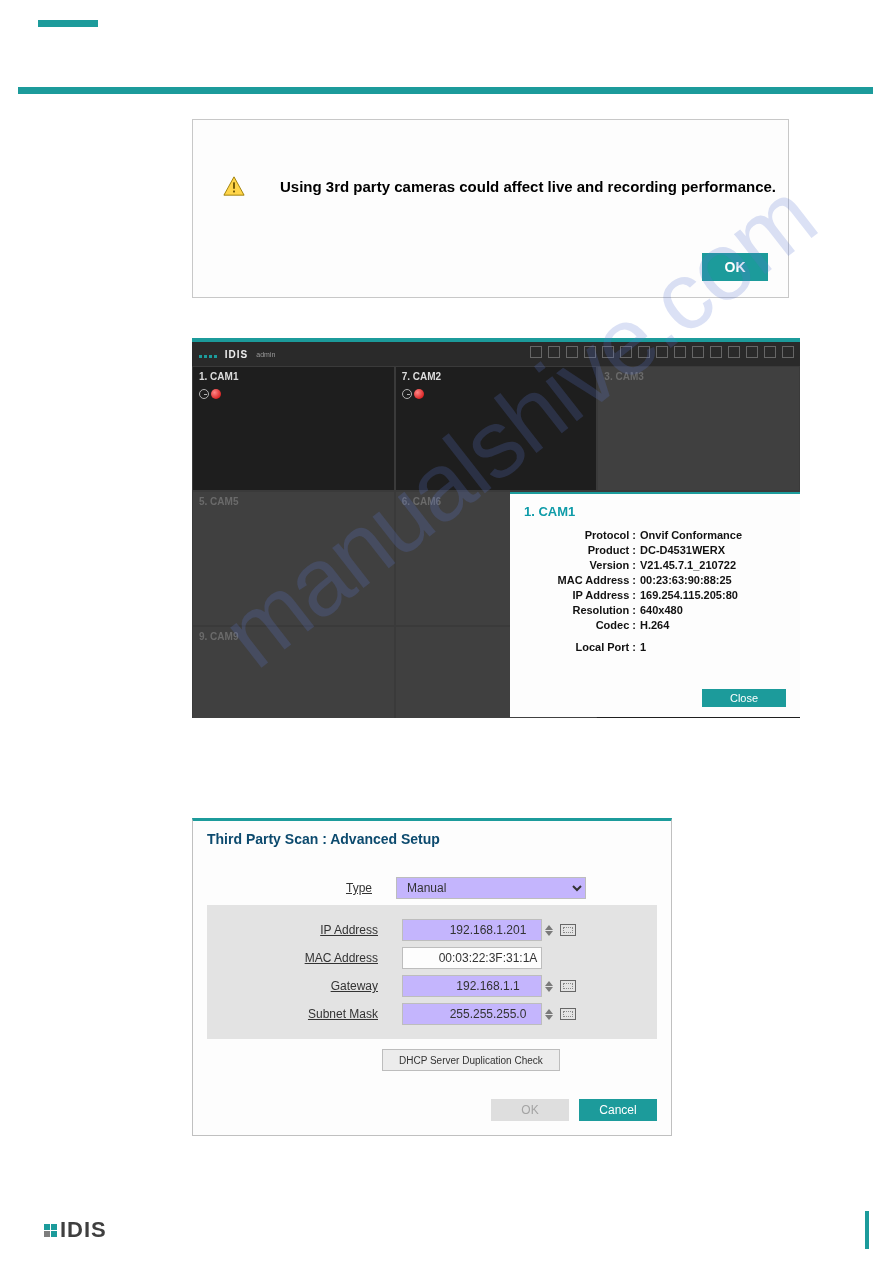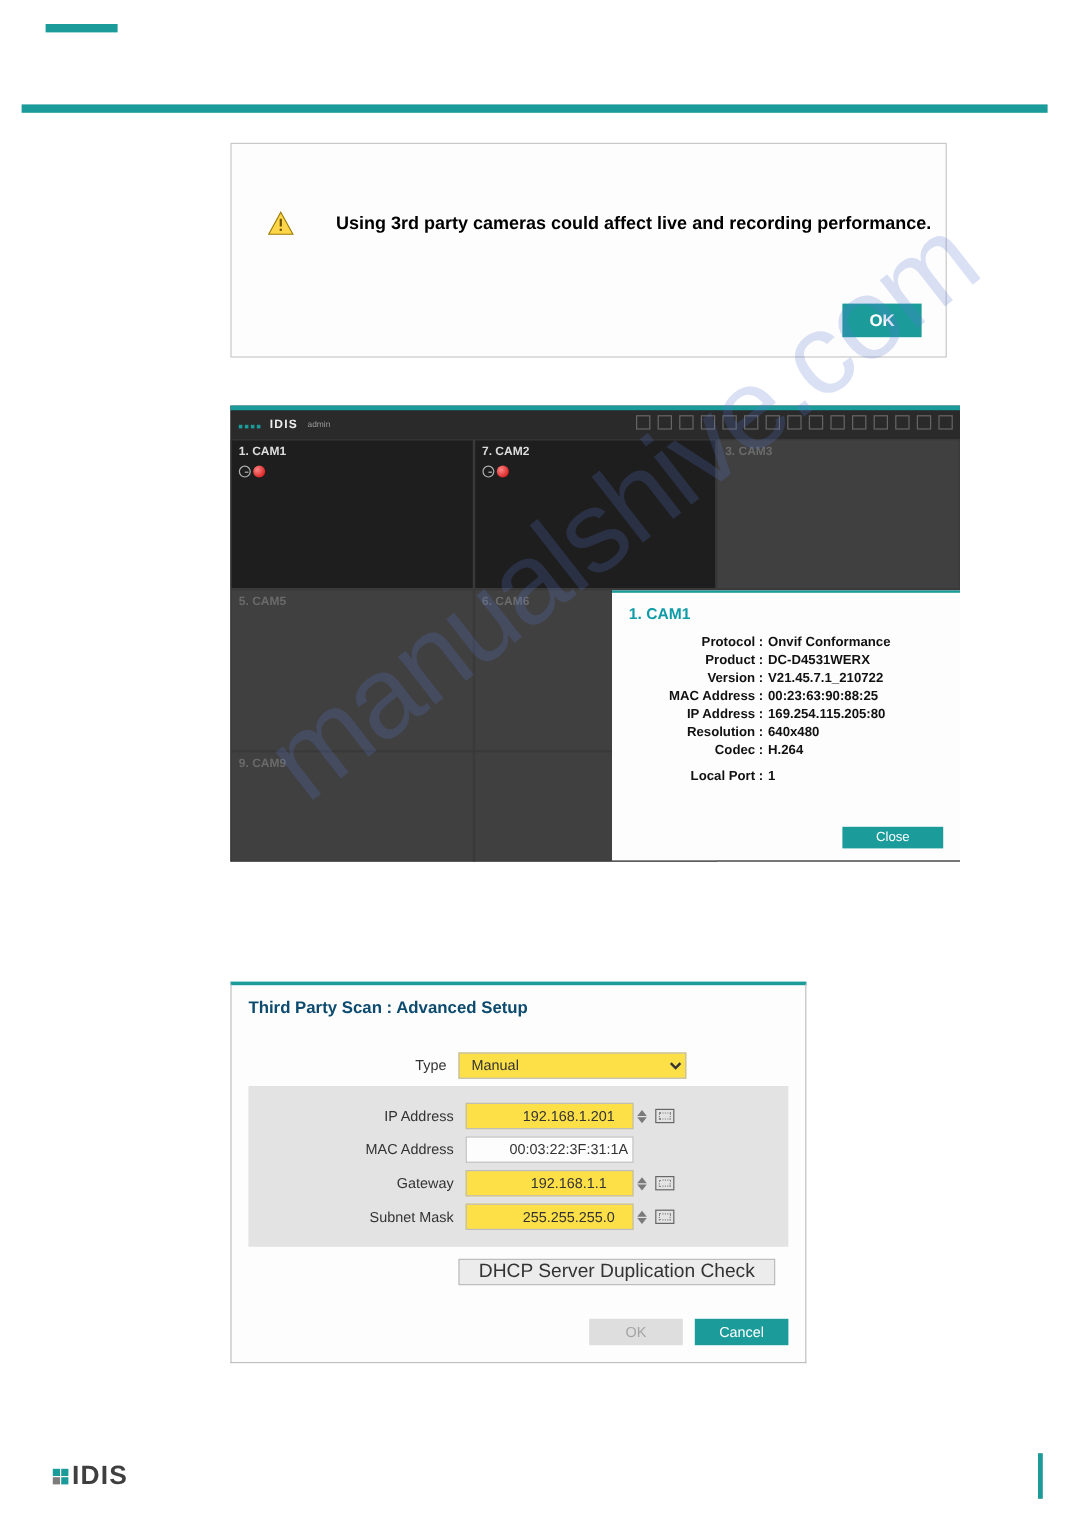--- a/index.html
+++ b/index.html
@@ -41,34 +41,34 @@
   .cam-popup h4 { font-size: 13px; font-weight: bold; color: #0e9ba8; margin-bottom: 10px; }
   .cam-popup .kv { display: flex; font-size: 11px; font-weight: bold; color: #111; margin: 3px 0; }
   .cam-popup .kv .k { width: 112px; text-align: right; margin-right: 4px; }
   .cam-popup .kv .v { flex: 1; }
   .cam-popup .close-btn { position: absolute; right: 14px; bottom: 10px; width: 84px; height: 18px; background: #1c9b9b; color: #fff; font-size: 11px; display: flex; align-items: center; justify-content: center; border: none; cursor: pointer; }
 
   
   .dlg3 { margin: 100px 0 0 192px; width: 480px; border: 1px solid #c0c0c0; border-top: 3px solid #1c9b9b; background: #fdfdfd; padding: 10px 14px 14px 14px; position: relative; }
   .dlg3 h4 { font-size: 14px; font-weight: bold; color: #0c4a6e; margin-bottom: 30px; }
   .dlg3 .form-row { display: flex; align-items: center; justify-content: flex-start; margin: 6px 0; }
-  .dlg3 .form-row label { width: 165px; text-align: right; font-size: 12px; color: #333; margin-right: 10px; }
-  .dlg3 select, .dlg3 .field { height: 22px; background: #fde047; border: 1px solid #bdbdbd; font-size: 12px; color: #333; padding: 0 6px; }
+  .dlg3 .form-row label { width: 165px; text-align: right; font-size: 12px; color: #333; margin-right: 24px; text-decoration: underline; }
+  .dlg3 select, .dlg3 .field { height: 22px; background: #c4b5fd; border: 1px solid #bdbdbd; font-size: 12px; color: #333; padding: 0 6px; }
   .dlg3 select { width: 190px; }
   .dlg3 .field { width: 140px; display: inline-flex; align-items: center; justify-content: center; padding-left: 38px; }
   .spin { width: 10px; position: relative; display: inline-block; margin-left: 2px; }
   .spin .up, .spin .down { width: 0; height: 0; border-left: 4px solid transparent; border-right: 4px solid transparent; display: block; margin: 1px auto; cursor: pointer; }
   .spin .up { border-bottom: 5px solid #7a7a7a; }
   .spin .down { border-top: 5px solid #7a7a7a; }
   .kbd-icon { display: inline-block; width: 16px; height: 12px; border: 1px solid #666; margin-left: 6px; position: relative; }
   .kbd-icon::after { content: ""; position: absolute; left: 2px; right: 2px; top: 2px; bottom: 2px; border: 1px dotted #888; }
 
   .dlg3 .inner-block { background: #e3e3e3; padding: 8px 6px; margin: 2px 0 10px 0; }
   .dlg3 .dhcp-row { margin: 10px 0 28px 0; display: flex; }
-  .dlg3 .dhcp-btn { margin-left: 175px; height: 22px; background: #ececec; border: 1px solid #bdbdbd; font-size: 16px; color: #333; padding: 0 16px; display: inline-flex; align-items: center; cursor: pointer; }
+  .dlg3 .dhcp-btn { margin-left: 175px; height: 22px; background: #ececec; border: 1px solid #bdbdbd; font-size: 10px; color: #333; padding: 0 16px; display: inline-flex; align-items: center; cursor: pointer; }
 
   .dlg3 .btnbar { display: flex; justify-content: flex-end; gap: 10px; }
   .btn-flat { width: 78px; height: 22px; font-size: 12px; display: inline-flex; align-items: center; justify-content: center; border: none; cursor: pointer; }
   .btn-ok-dis { background: #dedede; color: #a4a4a4; }
   .btn-cancel { background: #1c9b9b; color: #fff; }
 
   
   .footer { margin: 75px 0 20px 0; display: flex; align-items: center; justify-content: space-between; padding: 0 24px 0 44px; }
   .idis-logo { display: flex; align-items: center; }
   .idis-logo .sq { display: grid; grid-template-columns: 6px 6px; grid-template-rows: 6px 6px; gap: 1px; margin-right: 3px; }

